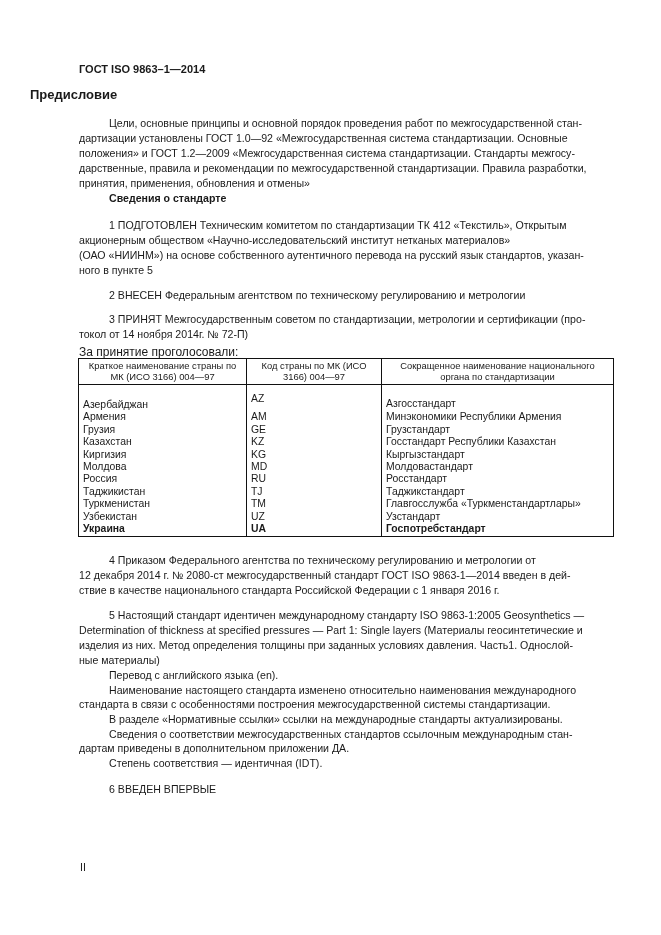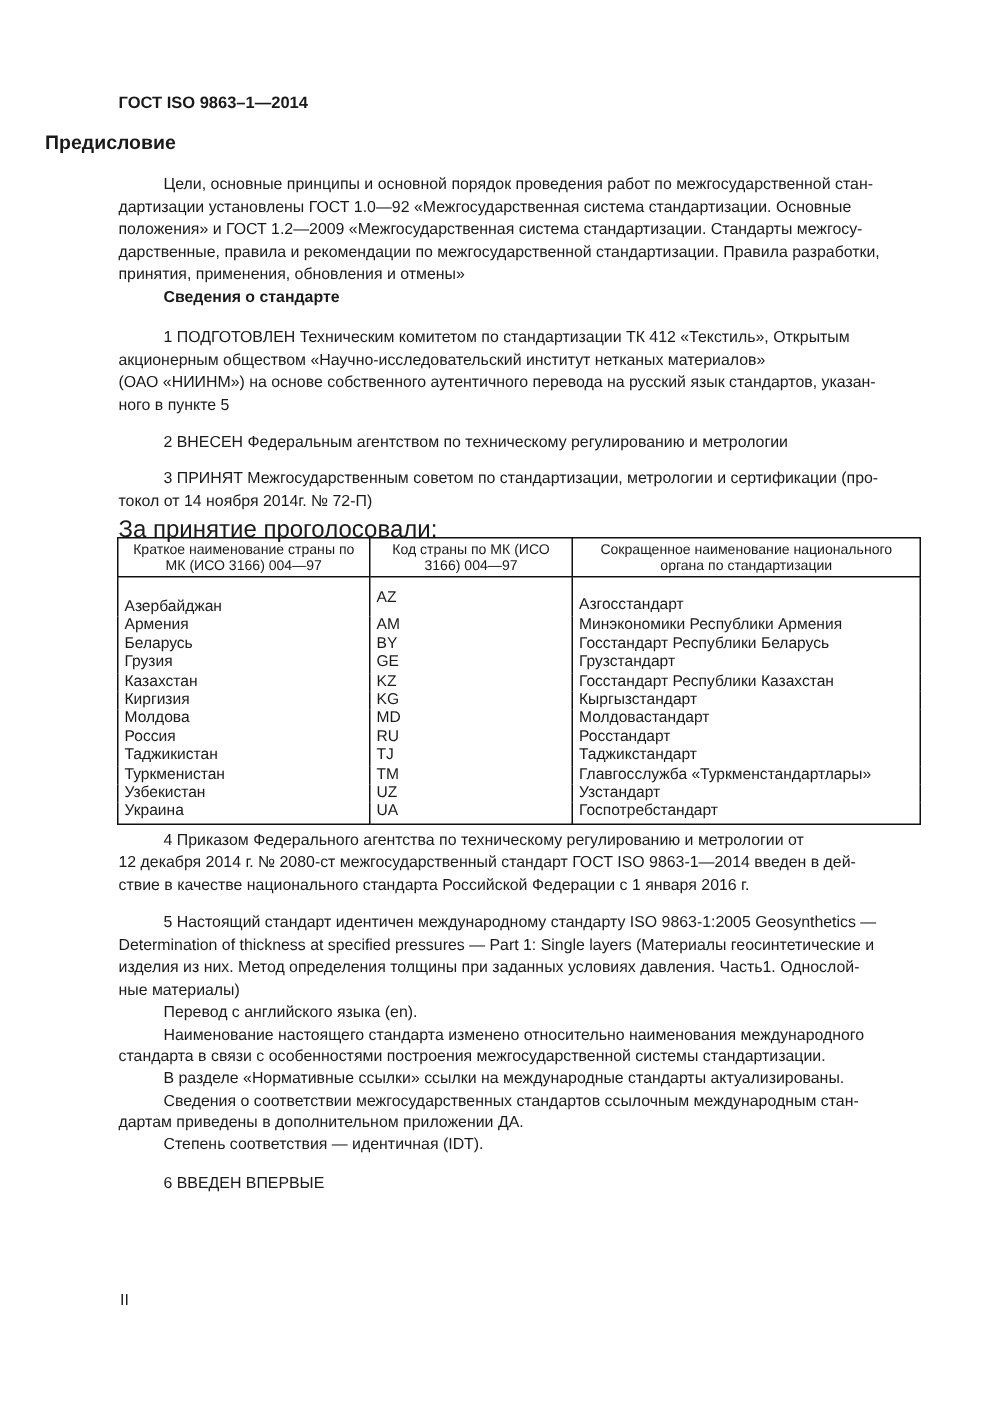--- a/index.html
+++ b/index.html
@@ -6,28 +6,28 @@
   body { width: 661px; height: 935px; position: relative; overflow: hidden;
          font-family: "Liberation Sans", sans-serif; color: #1a1a1a; }
   .page { position: absolute; left: 0; top: 0; width: 661px; height: 935px; }
   .hdr { position: absolute; left: 79px; top: 63px; font-size: 11px; font-weight: bold; }
   .title { position: absolute; left: 0; width: 661px; top: 87px; text-align: left;
            font-size: 13px; font-weight: bold; padding-left: 30px; box-sizing: border-box; }
   .sub { position: absolute; left: 109px; font-size: 10.6px; font-weight: bold; }
   .line { position: absolute; left: 79px; width: 535px; font-size: 10.6px; line-height: 14px;
           text-align: justify; text-align-last: left; margin: 0; }
   .line.ind1 { text-indent: 30px; }
-  .voted { position: absolute; left: 79px; top: 345px; font-size: 16px; }
+  .voted { position: absolute; left: 79px; top: 345px; font-size: 12px; }
   table.tbl { position: absolute; left: 78px; top: 358px; width: 536px; border-collapse: collapse;
               font-size: 10.4px; }
   table.tbl th { font-weight: normal; font-size: 9.4px; line-height: 11px; text-align: center;
                  border: 1.5px solid #111; padding: 1px 3px 2px 3px; vertical-align: top; }
   table.tbl td { line-height: 12.4px; padding: 0 4px; border-left: 1.5px solid #111;
                  border-right: 1.5px solid #111; white-space: nowrap; }
-  table.tbl tr.last td { border-bottom: 1.5px solid #111; padding-bottom: 1px; }
+  table.tbl tr.last td { border-bottom: 1.5px solid #111; padding-bottom: 1px; font-weight: bold; }
   table.tbl td.code { text-align: left; }
   .c1 { width: 161px; margin-top: 44px; } .c2 { width: 128px; } .c3 { width: auto; }
   .pageno { position: absolute; left: 80px; top: 861px; font-size: 10.6px; }
 </style>
 </head>
 <body>
 
 <div class="page">
 
   <div class="hdr">ГОСТ ISO 9863–1—2014</div>
@@ -70,25 +70,20 @@
     <tbody>
       <tr>
           <td style="padding-top:14px">Азербайджан</td>
           <td class="code" style="padding-top:2px">AZ</td>
           <td style="padding-top:12px">Азгосстандарт</td>
         </tr>
       <tr>
           <td>Армения</td>
           <td class="code">AM</td>
           <td>Минэкономики Республики Армения</td>
-        </tr>
-      <tr>
-          <td>Беларусь</td>
-          <td class="code">BY</td>
-          <td>Госстандарт Республики Беларусь</td>
         </tr>
       <tr>
           <td>Грузия</td>
           <td class="code">GE</td>
           <td>Грузстандарт</td>
         </tr>
       <tr>
           <td>Казахстан</td>
           <td class="code">KZ</td>
           <td>Госстандарт Республики Казахстан</td>

